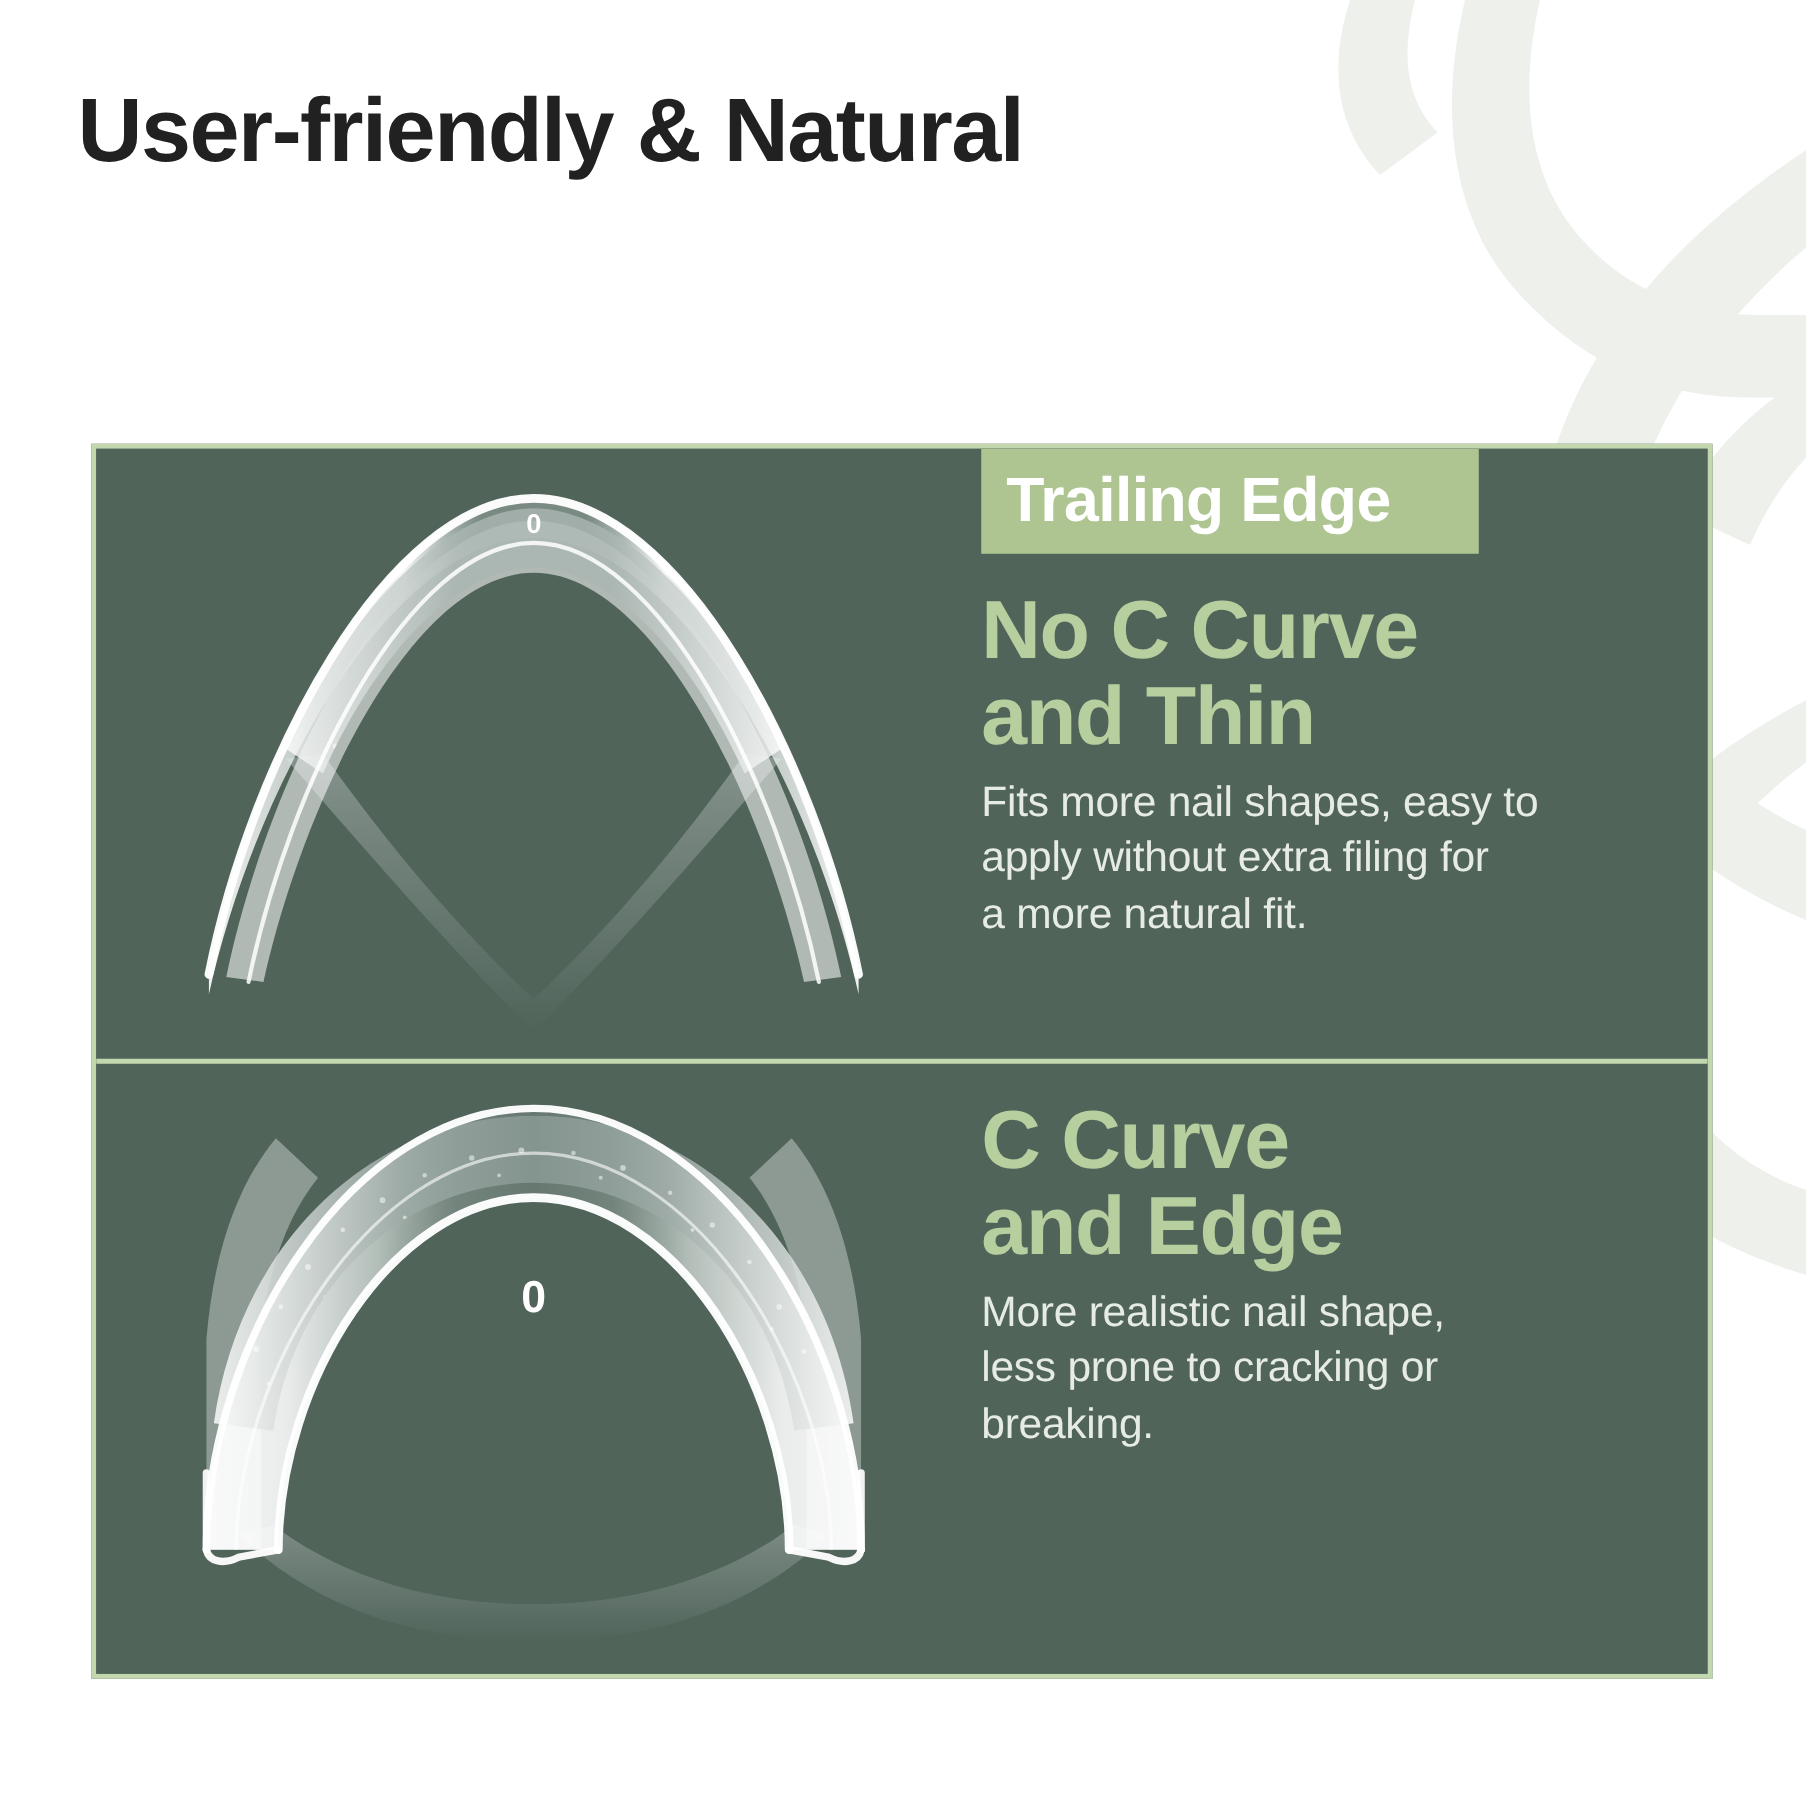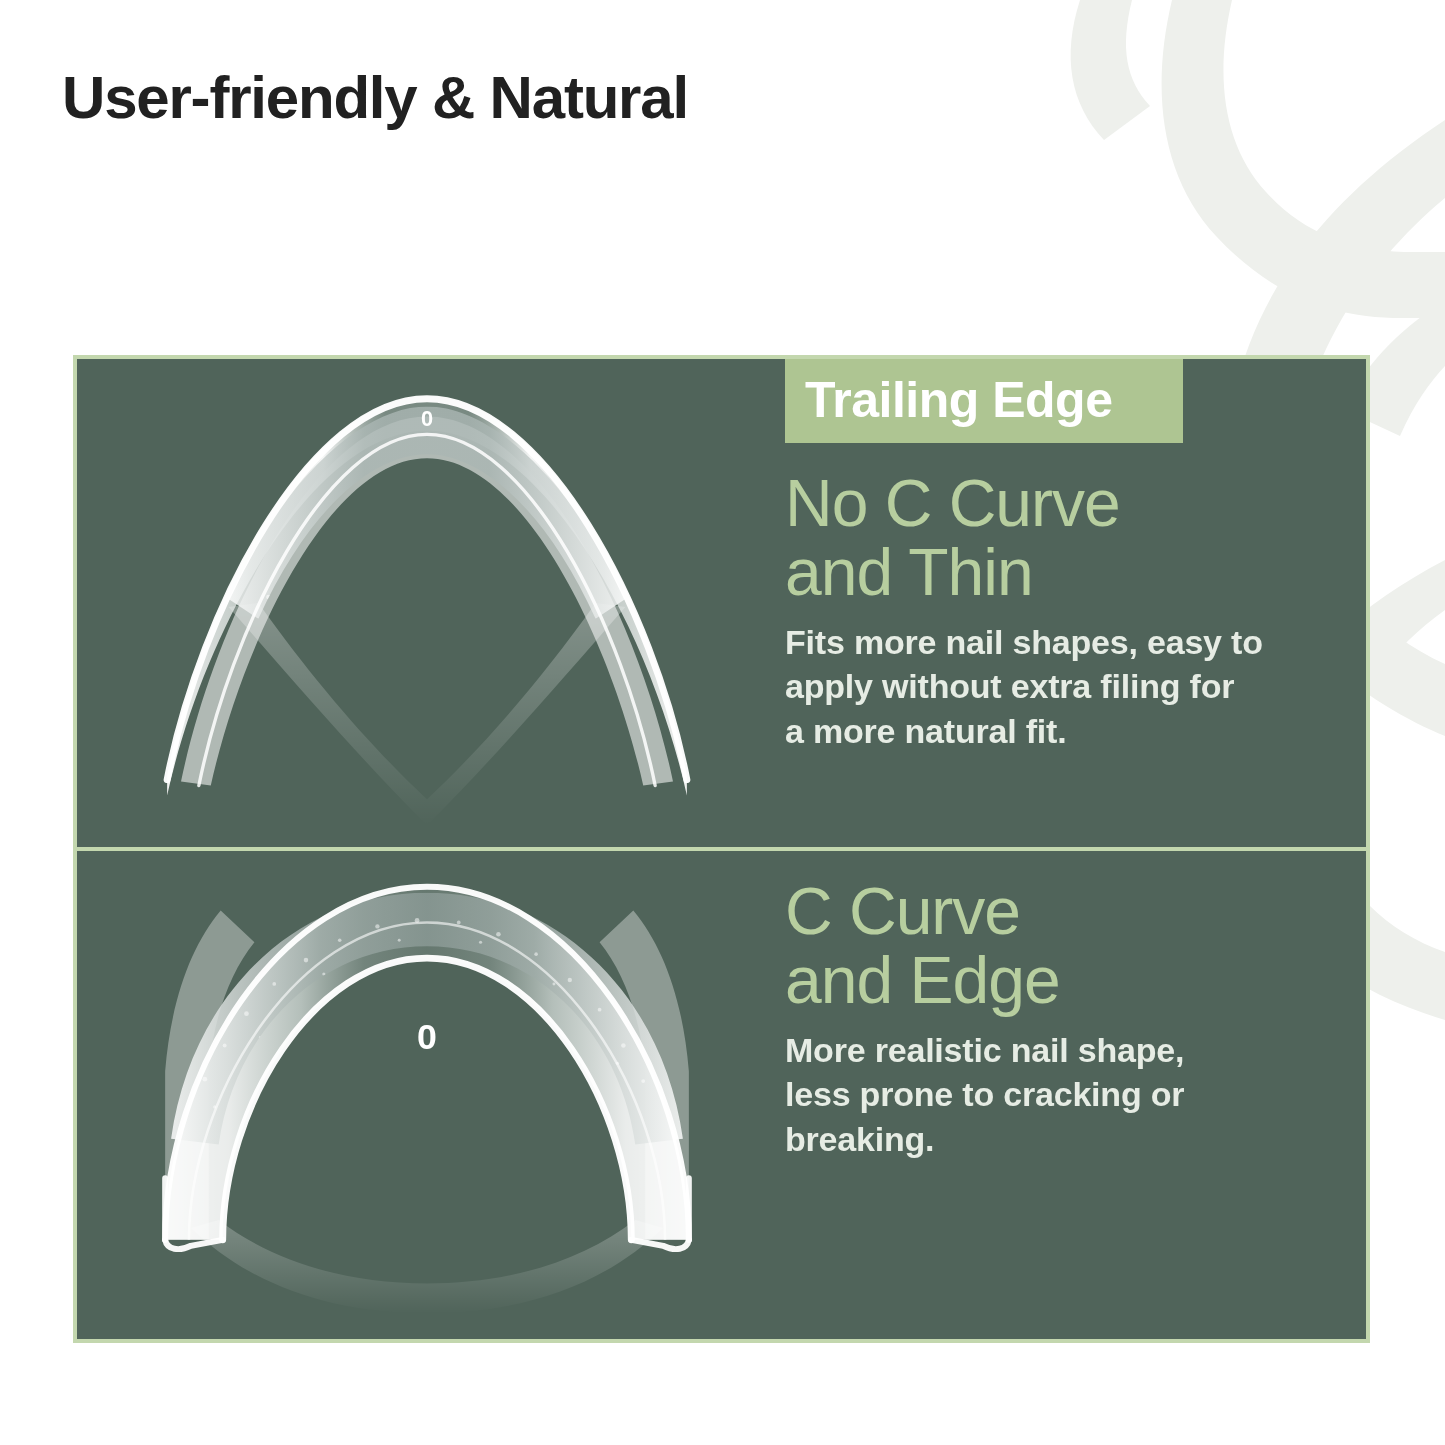--- a/index.html
+++ b/index.html
@@ -28,21 +28,21 @@
   
   #headline {
     position: absolute;
     left: 62px;
     top: 62px;
     width: 1340px;
     z-index: 2;
   }
   #headline .line {
     color: #212121;
-    font-size: 60px;
+    font-size: 72px;
     font-weight: 700;
     line-height: 1.21;
     letter-spacing: -1.2px;
     white-space: nowrap;
   }
 
   
   #board {
     position: absolute;
     left: 73px;
@@ -105,30 +105,30 @@
     padding: 16px 20px 18px 20px;
     width: 358px;
     box-sizing: content-box;
     text-align: left;
   }
   .badge.centered { text-align: center; }
 
   .headline-sub {
     color: #b7ce9f;
     font-size: 66px;
-    font-weight: 400;
+    font-weight: 700;
     line-height: 1.04;
     letter-spacing: -1px;
     margin-top: 26px;
     white-space: pre-line;
   }
   .body-copy {
     color: #e6ece4;
     font-size: 34px;
-    font-weight: 700;
+    font-weight: 400;
     line-height: 1.30;
     letter-spacing: -0.2px;
     margin-top: 14px;
     max-width: 520px;
     white-space: pre-line;
   }
 </style>
 </head>
 <body>
 

